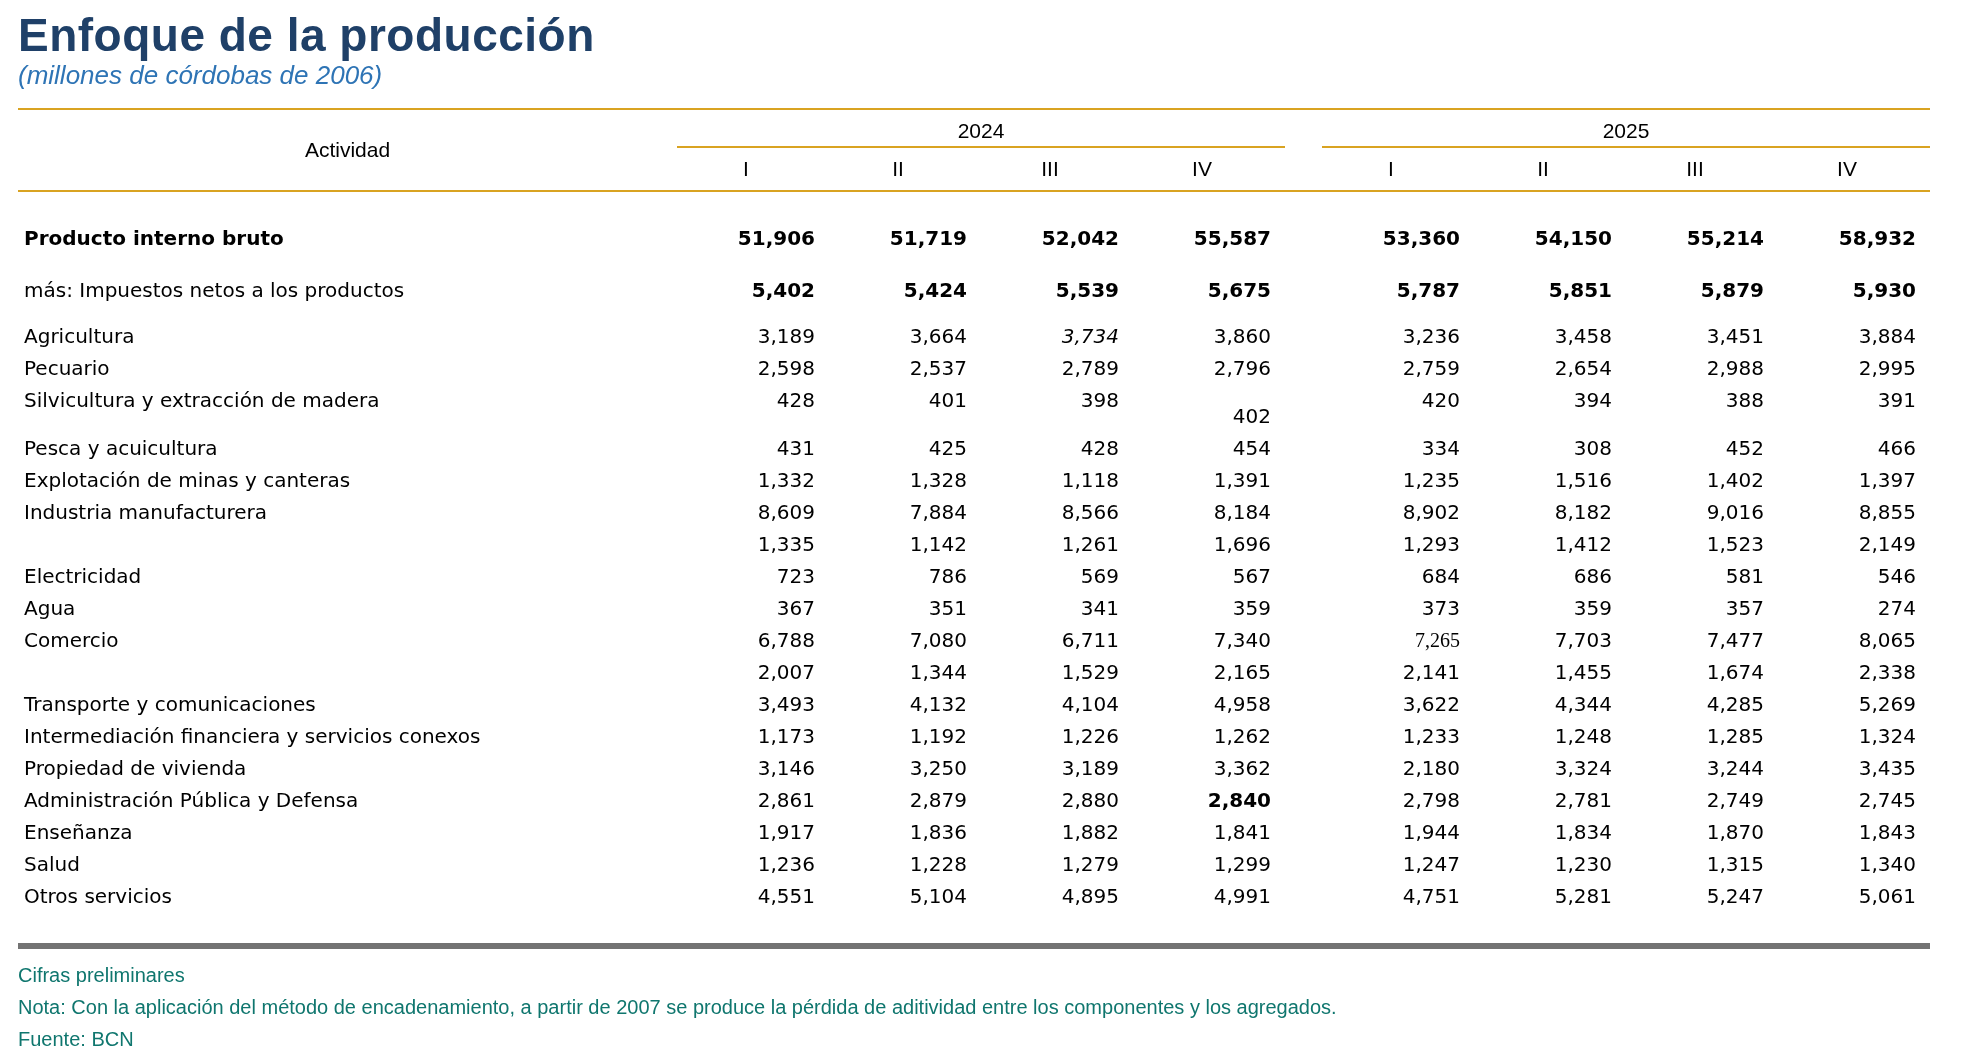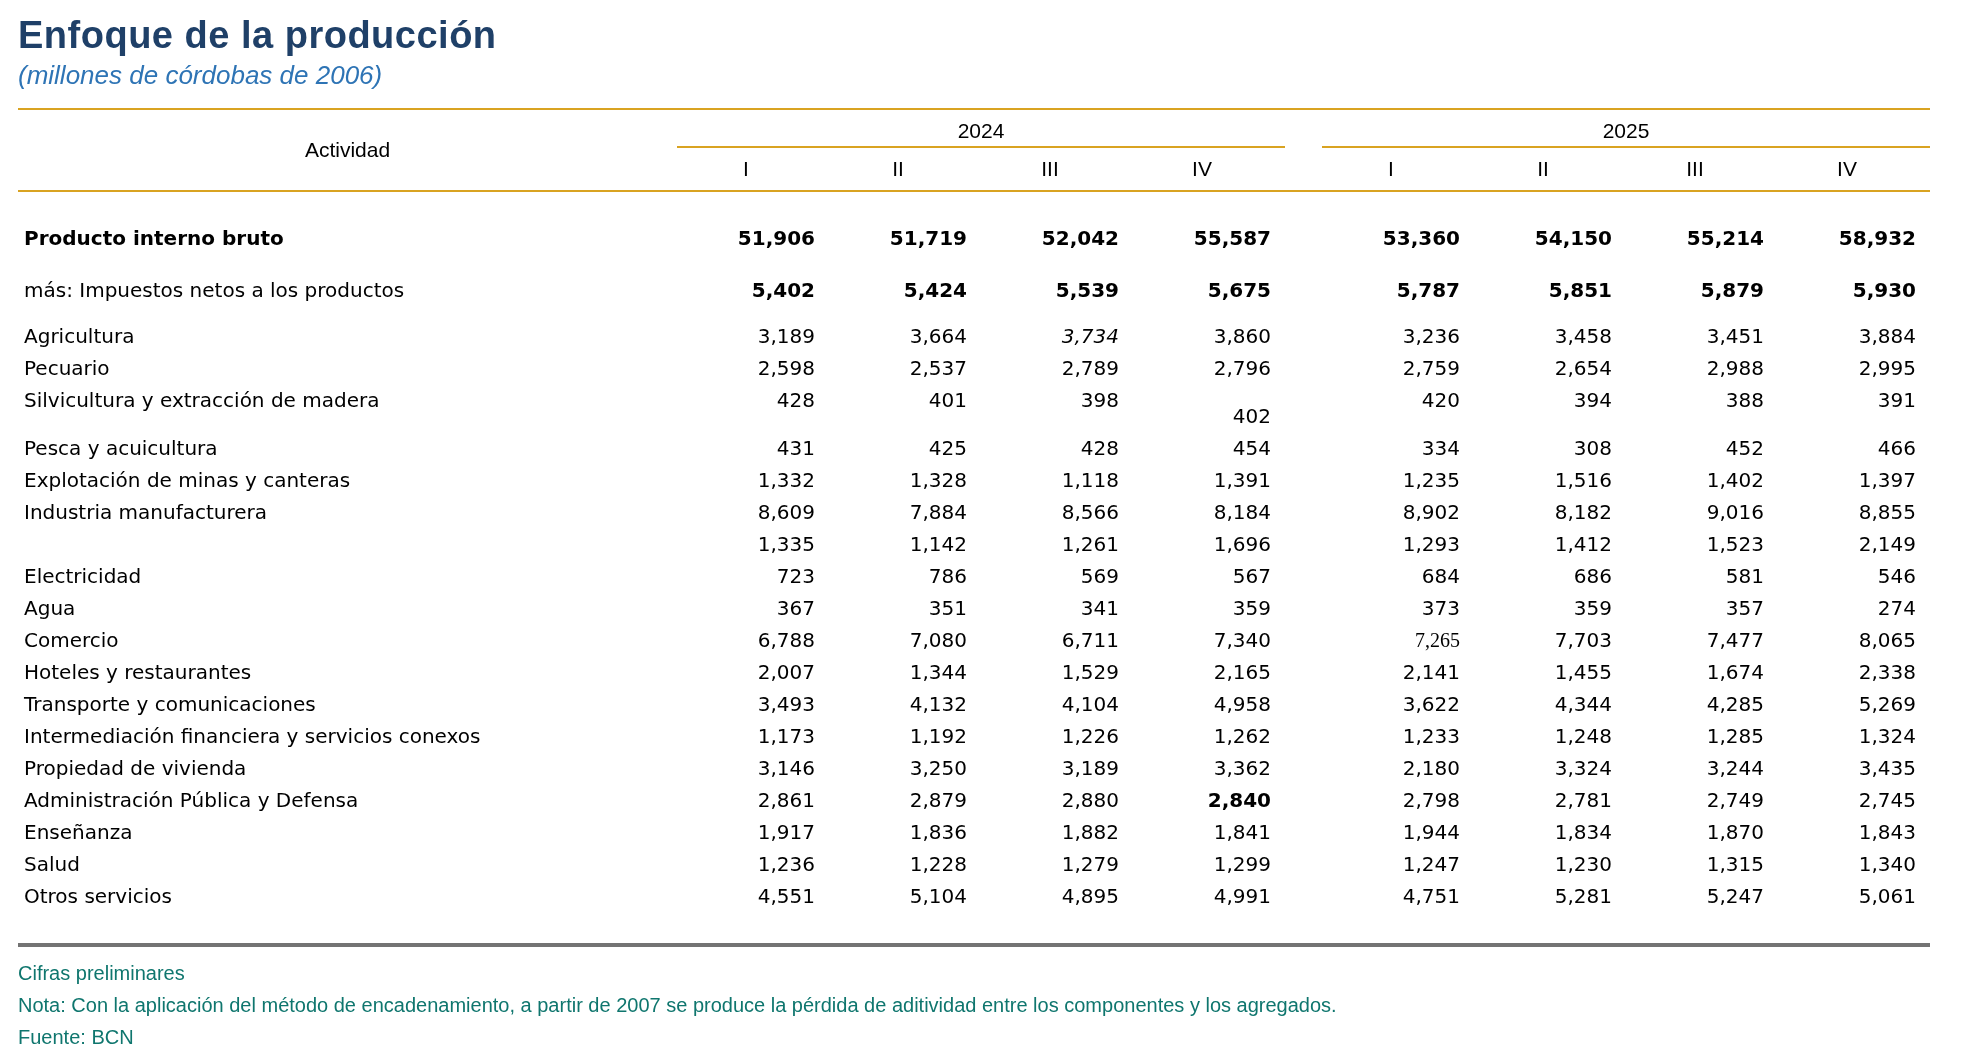--- a/index.html
+++ b/index.html
@@ -8,21 +8,21 @@
     position:relative;
     width:1962px; height:1064px;
     background:#ffffff;
     font-family:"DejaVu Sans", sans-serif;
     color:#000000;
     overflow:hidden;
   }
   .title {
     margin:12px 0 0 18px;
     font-family:"Liberation Sans", sans-serif;
-    font-size:38px; line-height:46px;
+    font-size:46px; line-height:46px;
     font-weight:bold;
     color:#1F4068;
     letter-spacing:0.5px;
   }
   .subtitle {
     margin:2px 0 18px 18px;
     font-family:"Liberation Sans", sans-serif;
     font-size:26px; line-height:30px;
     font-style:italic;
     color:#2E74B5;
@@ -52,21 +52,21 @@
   .year-2024 { grid-column:2/6; }
   .year-2025 { grid-column:7/11; }
   .qcell {
     grid-row:2;
     display:flex; align-items:center; justify-content:center;
     padding-right:14px;
   }
   .c2{grid-column:2}.c3{grid-column:3}.c4{grid-column:4}.c5{grid-column:5}
   .c7{grid-column:7}.c8{grid-column:8}.c9{grid-column:9}.c10{grid-column:10}
   .tbody {
-    border-bottom:4px solid #737373;
+    border-bottom:6px solid #737373;
     padding-bottom:31px;
   }
   .trow { font-size:20px; line-height:32px; }
   .trow .cell.label { grid-column:1; padding-left:6px; white-space:nowrap; }
   .trow .cell.num { text-align:right; padding-right:14px; white-space:nowrap; }
   .trow.bold { font-weight:bold; line-height:36px; margin-top:28px; }
   .trow.values-bold { line-height:36px; margin-top:16px; margin-bottom:12px; }
   .trow.values-bold .cell.num { font-weight:bold; }
   .footnotes {
     margin:10px 0 0 18px;
@@ -225,21 +225,20 @@
           <div class="cell num" style="grid-column: 2;">6,788</div>
           <div class="cell num" style="grid-column: 3;">7,080</div>
           <div class="cell num" style="grid-column: 4;">6,711</div>
           <div class="cell num" style="grid-column: 5;">7,340</div>
           <div class="cell num" style="grid-column: 7; font-family: Liberation Serif, serif;">7,265</div>
           <div class="cell num" style="grid-column: 8;">7,703</div>
           <div class="cell num" style="grid-column: 9;">7,477</div>
           <div class="cell num" style="grid-column: 10;">8,065</div>
         </div>
         <div class="trow grid-cols">
-          <div class="cell label">Hoteles y restaurantes</div>
           <div class="cell num" style="grid-column: 2;">2,007</div>
           <div class="cell num" style="grid-column: 3;">1,344</div>
           <div class="cell num" style="grid-column: 4;">1,529</div>
           <div class="cell num" style="grid-column: 5;">2,165</div>
           <div class="cell num" style="grid-column: 7;">2,141</div>
           <div class="cell num" style="grid-column: 8;">1,455</div>
           <div class="cell num" style="grid-column: 9;">1,674</div>
           <div class="cell num" style="grid-column: 10;">2,338</div>
         </div>
         <div class="trow grid-cols">

